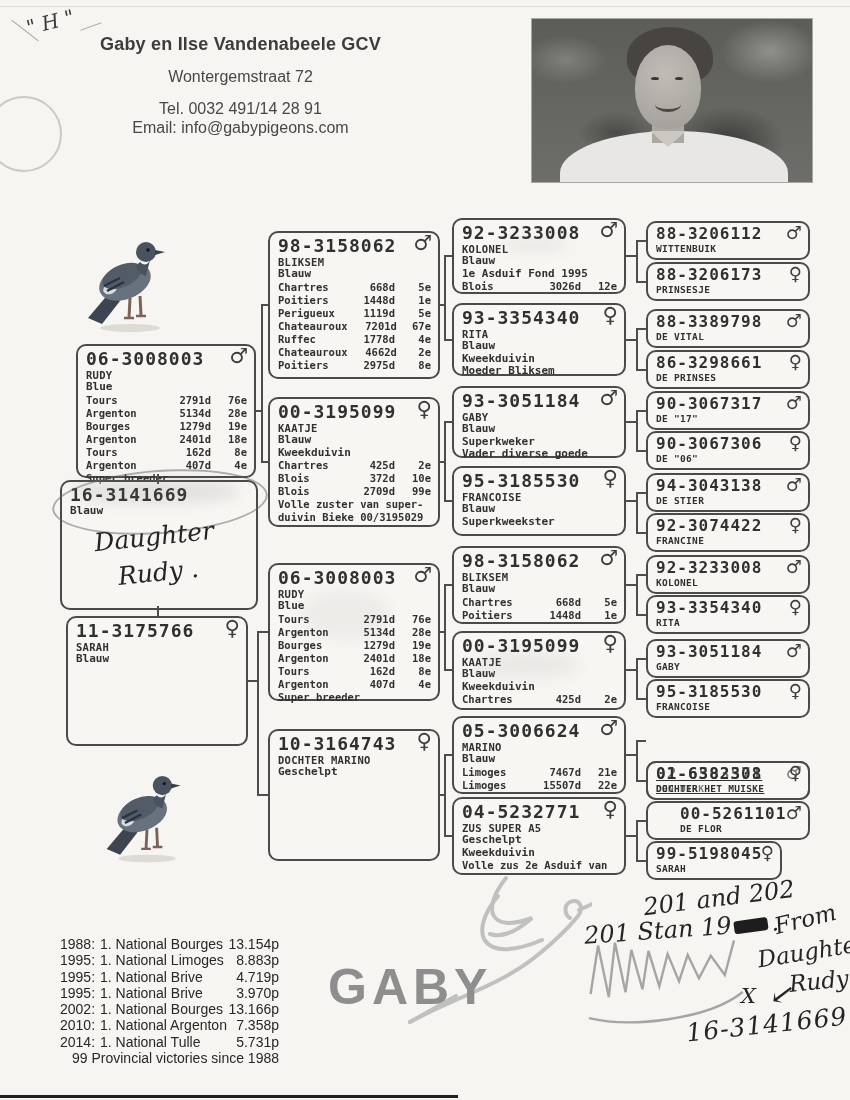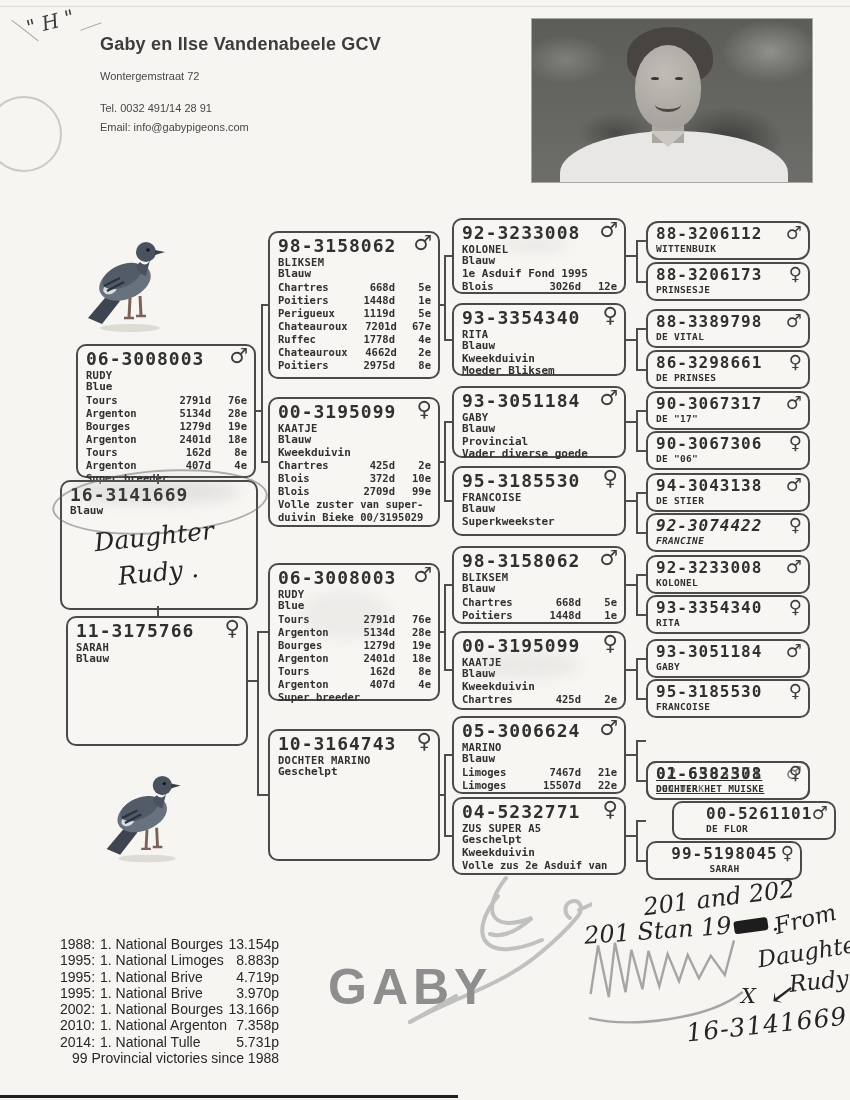--- a/index.html
+++ b/index.html
@@ -1,21 +1,21 @@
 <!DOCTYPE html>
 <html><head>
 <meta charset="utf-8">
 <style>
   html,body{margin:0;padding:0;}
   #page{position:relative;width:850px;height:1100px;background:#f6f5f1;overflow:hidden;
         font-family:"Liberation Sans","DejaVu Sans",sans-serif;color:#2f2f2f;}
   
   #letterhead{position:absolute;left:100px;top:34px;}
   #lh-title{font-size:18px;font-weight:bold;color:#3c3c3c;letter-spacing:.2px;}
-  .lh-line{font-size:11px;color:#474747;line-height:19px;}
+  .lh-line{font-size:16px;color:#474747;line-height:19px;text-align:center;}
   #lh-addr{margin-top:12px;}
   #lh-contact{margin-top:13px;}
   
   #photo{position:absolute;left:531px;top:18px;width:282px;height:165px;overflow:hidden;
          background:
            radial-gradient(ellipse 60px 35px at 12% 25%, #7e8171 0%, rgba(0,0,0,0) 70%),
            radial-gradient(ellipse 70px 45px at 85% 20%, #8f9280 0%, rgba(0,0,0,0) 70%),
            radial-gradient(ellipse 80px 50px at 70% 75%, #3a3d35 0%, rgba(0,0,0,0) 70%),
            radial-gradient(ellipse 55px 30px at 30% 70%, #494c41 0%, rgba(0,0,0,0) 70%),
            radial-gradient(ellipse 40px 26px at 50% 15%, #70736a 0%, rgba(0,0,0,0) 70%),
@@ -325,21 +325,21 @@
         <div class="boxhead"><span class="ring">93-3354340</span><span class="sex">♀</span></div>
         <div class="bname">RITA</div>
         <div class="trait">Blauw</div>
         <div class="trait">Kweekduivin</div>
         <div class="trait">Moeder Bliksem</div>
       </div>
       <div class="pbox full" style="left: 452px; top: 386px; width: 174px; height: 72px;">
         <div class="boxhead"><span class="ring">93-3051184</span><span class="sex">♂</span></div>
         <div class="bname">GABY</div>
         <div class="trait">Blauw</div>
-        <div class="trait">Provincial</div>
+        <div class="trait">Superkweker</div>
         <div class="trait">Vader diverse goede</div>
       </div>
       <div class="pbox full" style="left: 452px; top: 466px; width: 174px; height: 70px;">
         <div class="boxhead"><span class="ring">95-3185530</span><span class="sex">♀</span></div>
         <div class="bname">FRANCOISE</div>
         <div class="trait">Blauw</div>
         <div class="trait">Superkweekster</div>
       </div>
       <div class="pbox full" style="left: 452px; top: 546px; width: 174px; height: 78px;">
         <div class="boxhead"><span class="ring">98-3158062</span><span class="sex">♂</span></div>
@@ -382,21 +382,21 @@
           <span class="pos">22e</span>
         </div>
       </div>
       <div class="pbox full" style="left: 452px; top: 797px; width: 174px; height: 78px;">
         <div class="boxhead"><span class="ring">04-5232771</span><span class="sex">♀</span></div>
         <div class="bname">ZUS SUPER A5</div>
         <div class="trait">Geschelpt</div>
         <div class="trait">Kweekduivin</div>
         <div class="note">Volle zus 2e Asduif van</div>
       </div>
-      <div class="pbox small" style="left: 646px; top: 221px; width: 164px; height: 39px; border-radius: 12px;">
+      <div class="pbox small" style="left: 646px; top: 221px; width: 164px; height: 39px;">
         <div class="boxhead"><span class="ring">88-3206112</span><span class="sex">♂</span></div>
         <div class="bname">WITTENBUIK</div>
       </div>
       <div class="pbox small" style="left: 646px; top: 262px; width: 164px; height: 39px;">
         <div class="boxhead"><span class="ring">88-3206173</span><span class="sex">♀</span></div>
         <div class="bname">PRINSESJE</div>
       </div>
       <div class="pbox small" style="left: 646px; top: 309px; width: 164px; height: 39px;">
         <div class="boxhead"><span class="ring">88-3389798</span><span class="sex">♂</span></div>
         <div class="bname">DE VITAL</div>
@@ -410,21 +410,21 @@
         <div class="bname">DE "17"</div>
       </div>
       <div class="pbox small" style="left: 646px; top: 431px; width: 164px; height: 39px;">
         <div class="boxhead"><span class="ring">90-3067306</span><span class="sex">♀</span></div>
         <div class="bname">DE "06"</div>
       </div>
       <div class="pbox small" style="left: 646px; top: 473px; width: 164px; height: 39px;">
         <div class="boxhead"><span class="ring">94-3043138</span><span class="sex">♂</span></div>
         <div class="bname">DE STIER</div>
       </div>
-      <div class="pbox small" style="left: 646px; top: 513px; width: 164px; height: 39px; font-style: italic;">
+      <div class="pbox small" style="left: 646px; top: 513px; width: 164px; height: 39px;">
         <div class="boxhead"><span class="ring">92-3074422</span><span class="sex">♀</span></div>
         <div class="bname">FRANCINE</div>
       </div>
       <div class="pbox small" style="left: 646px; top: 555px; width: 164px; height: 39px;">
         <div class="boxhead"><span class="ring">92-3233008</span><span class="sex">♂</span></div>
         <div class="bname">KOLONEL</div>
       </div>
       <div class="pbox small" style="left: 646px; top: 595px; width: 164px; height: 39px;">
         <div class="boxhead"><span class="ring">93-3354340</span><span class="sex">♀</span></div>
         <div class="bname">RITA</div>
@@ -438,25 +438,25 @@
         <div class="bname">FRANCOISE</div>
       </div>
       <div class="pbox small" style="left: 646px; top: 761px; width: 164px; height: 39px;">
         <div class="boxhead"><span class="ring">02-6503571</span><span class="sex">♂</span></div>
         <div class="bname">DEN DIRK</div>
       </div>
       <div class="pbox small" style="left: 646px; top: 761px; width: 164px; height: 39px; text-decoration: underline;">
         <div class="boxhead"><span class="ring">01-6382308</span><span class="sex">♀</span></div>
         <div class="bname">DOCHTER HET MUISKE</div>
       </div>
-      <div class="pbox small" style="left: 672px; top: 801px; width: 164px; height: 39px; padding-left: 32px;">
+      <div class="pbox small" style="left: 646px; top: 801px; width: 164px; height: 39px; padding-left: 32px;">
         <div class="boxhead"><span class="ring">00-5261101</span><span class="sex">♂</span></div>
         <div class="bname">DE FLOR</div>
       </div>
-      <div class="pbox small" style="left: 646px; top: 841px; width: 156px; height: 39px; text-align: center;">
+      <div class="pbox small" style="left: 646px; top: 841px; width: 136px; height: 39px;">
         <div class="boxhead"><span class="ring">99-5198045</span><span class="sex">♀</span></div>
         <div class="bname">SARAH</div>
       </div>
       <div class="cline" style="left: 256px; top: 410px; width: 6px; height: 2px;"></div>
       <div class="cline" style="left: 261px; top: 304px; width: 2px; height: 159px;"></div>
       <div class="cline" style="left: 262px; top: 304px; width: 6px; height: 2px;"></div>
       <div class="cline" style="left: 262px; top: 461px; width: 6px; height: 2px;"></div>
       <div class="cline" style="left: 248px; top: 680px; width: 10px; height: 2px;"></div>
       <div class="cline" style="left: 257px; top: 631px; width: 2px; height: 165px;"></div>
       <div class="cline" style="left: 258px; top: 631px; width: 10px; height: 2px;"></div>

